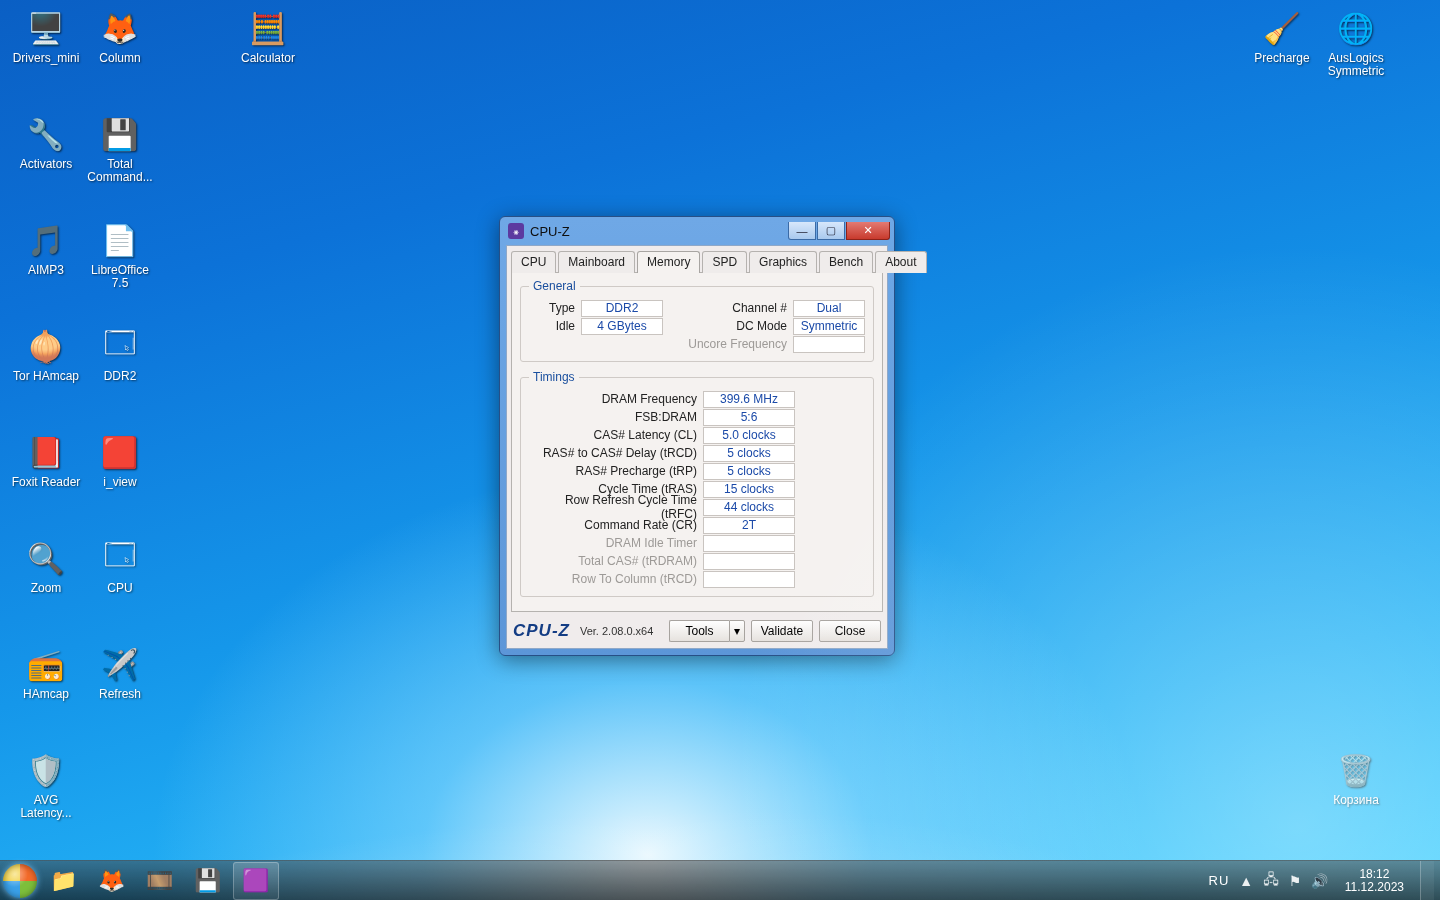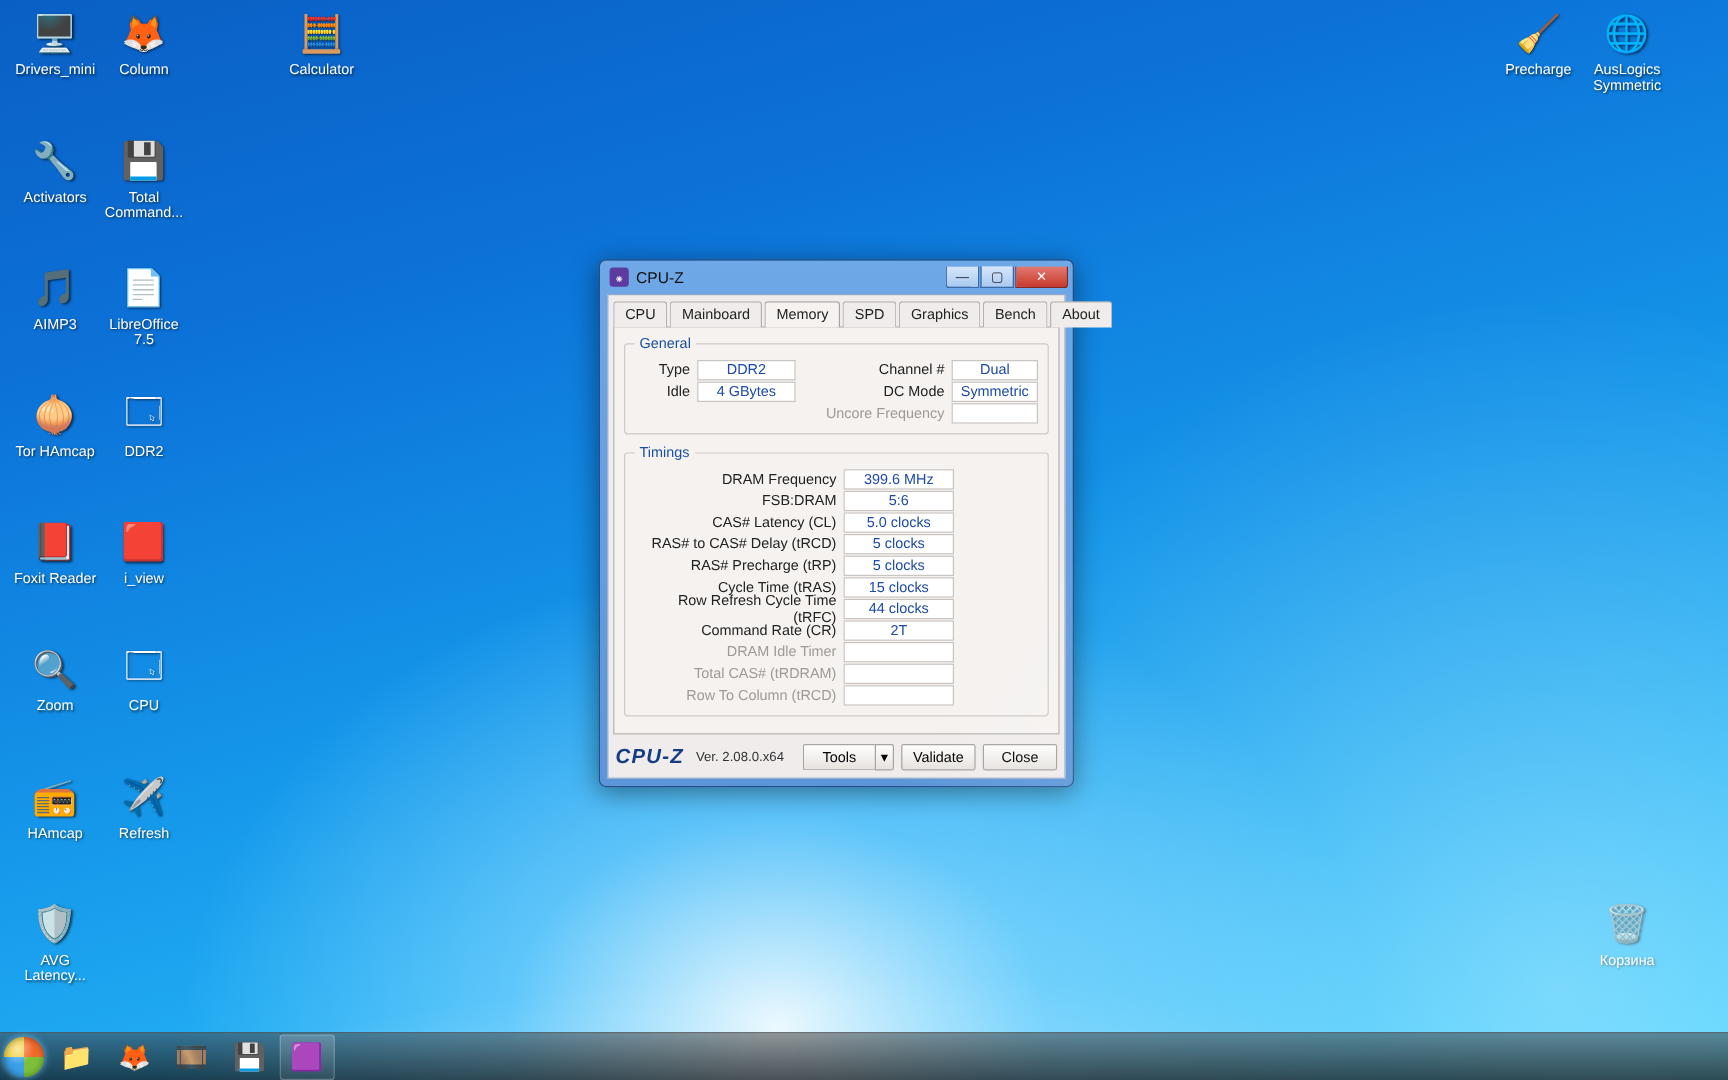--- a/index.html
+++ b/index.html
@@ -310,13 +310,25 @@
       <div class="tbtn">
         <span>🎞️</span>
       </div>
       <div class="tbtn">
         <span>💾</span>
       </div>
       <div class="tbtn active">
         <span>🟪</span>
       </div>
     </div>
+  <div class="tray">
+    <span class="lang">RU</span>
+    <span class="tic">▲</span>
+    <span class="tic">🖧</span>
+    <span class="tic">⚑</span>
+    <span class="tic">🔊</span>
+    <div class="clock">
+      <div>18:12</div>
+      <div>11.12.2023</div>
+    </div>
+    <div class="showdesk"></div>
+  </div>
 </div>
 
 </body></html>

